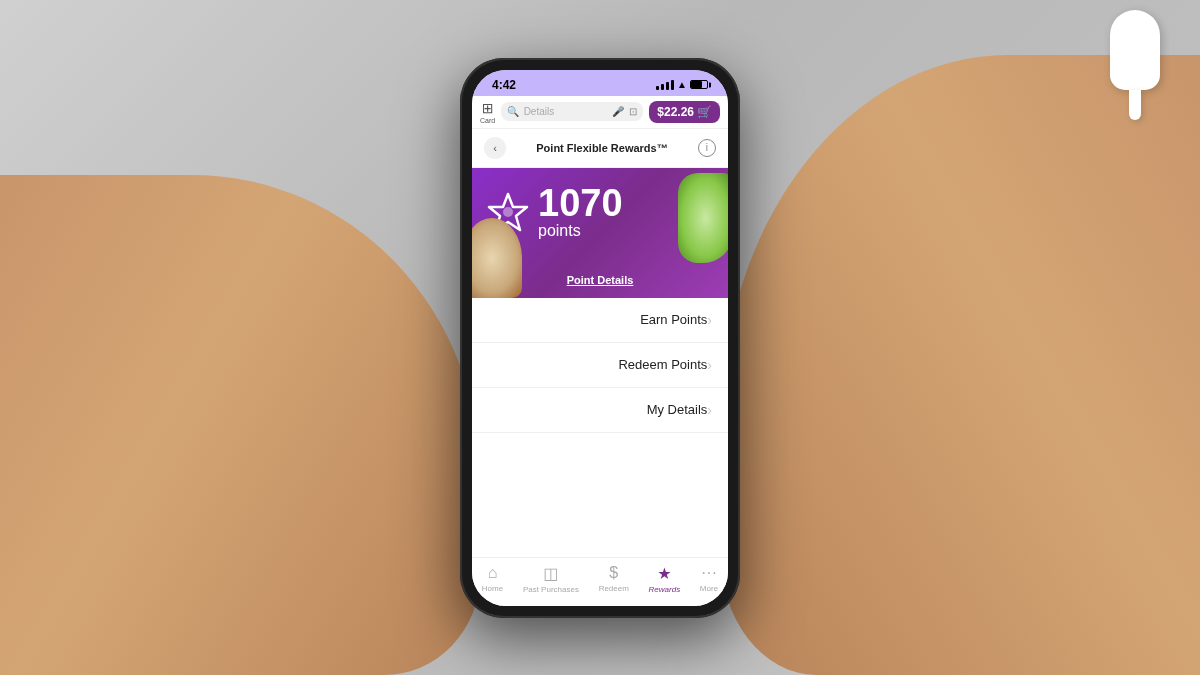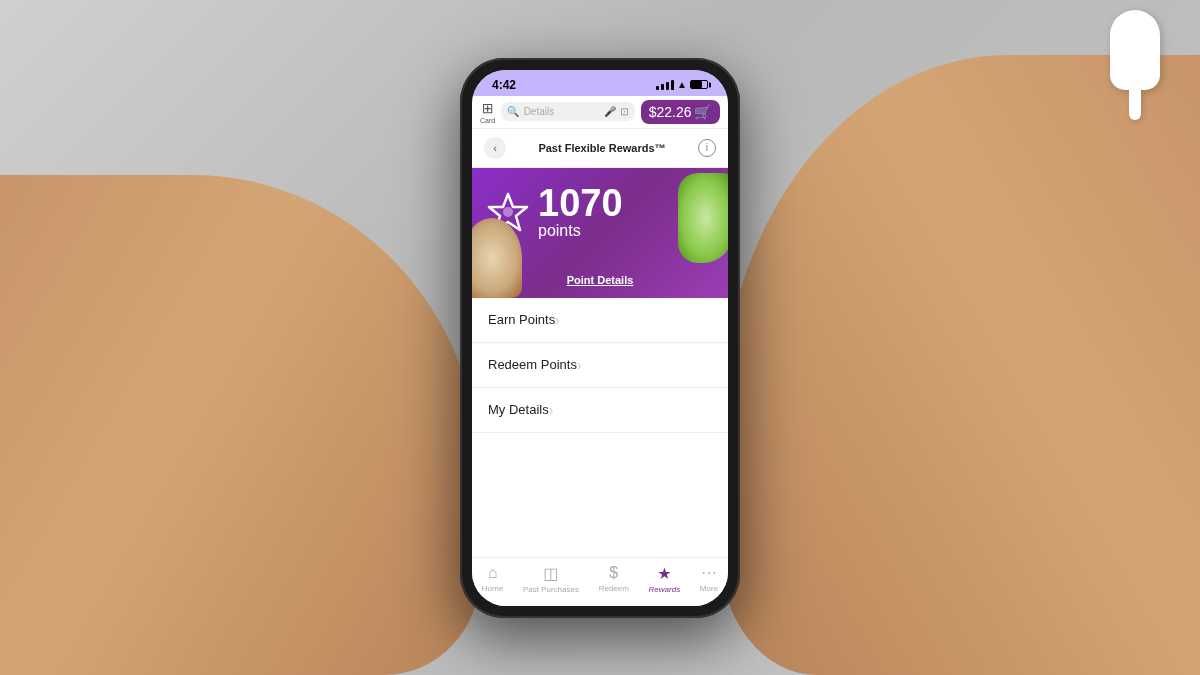--- a/index.html
+++ b/index.html
@@ -169,22 +169,22 @@
     }
     .search-bar .search-icon { font-size: 10px; color: #888; }
     .search-text { font-size: 10px; color: #aaa; flex: 1; }
     .mic-icon { font-size: 10px; color: #888; }
     .scan-icon { font-size: 10px; color: #888; }
     .cart-btn {
       background: #7b2d8b;
       color: white;
       border-radius: 8px;
       padding: 4px 8px;
-      font-size: 14px;
-      font-weight: 400;
+      font-size: 12px;
+      font-weight: 700;
       display: flex;
       align-items: center;
       gap: 3px;
     }
 
     
     .nav-header {
       background: white;
       display: flex;
       align-items: center;
@@ -281,21 +281,21 @@
     }
 
     
     .menu-section {
       background: white;
       flex: 1;
     }
     .menu-item {
       display: flex;
       align-items: center;
-      justify-content: flex-start;
+      justify-content: flex-end;
       padding: 14px 16px;
       border-bottom: 1px solid #eee;
       cursor: pointer;
     }
     .menu-item-label {
       font-size: 13px;
       color: #222;
       font-weight: 400;
     }
     .chevron {
@@ -382,21 +382,21 @@
       <div class="cart-btn">
         <span>$22.26</span>
         <span>🛒</span>
       </div>
     </div>
 
     <div class="nav-header">
       <div class="back-btn">
         <span>‹</span>
       </div>
-      <span class="nav-title">Past Flexible Rewards™</span>
+      <span class="nav-title">Point Flexible Rewards™</span>
       <div class="info-btn">
         <span>i</span>
       </div>
     </div>
 
     <div class="rewards-banner">
 
       <div class="food-left"></div>
       <div class="food-right"></div>
 

